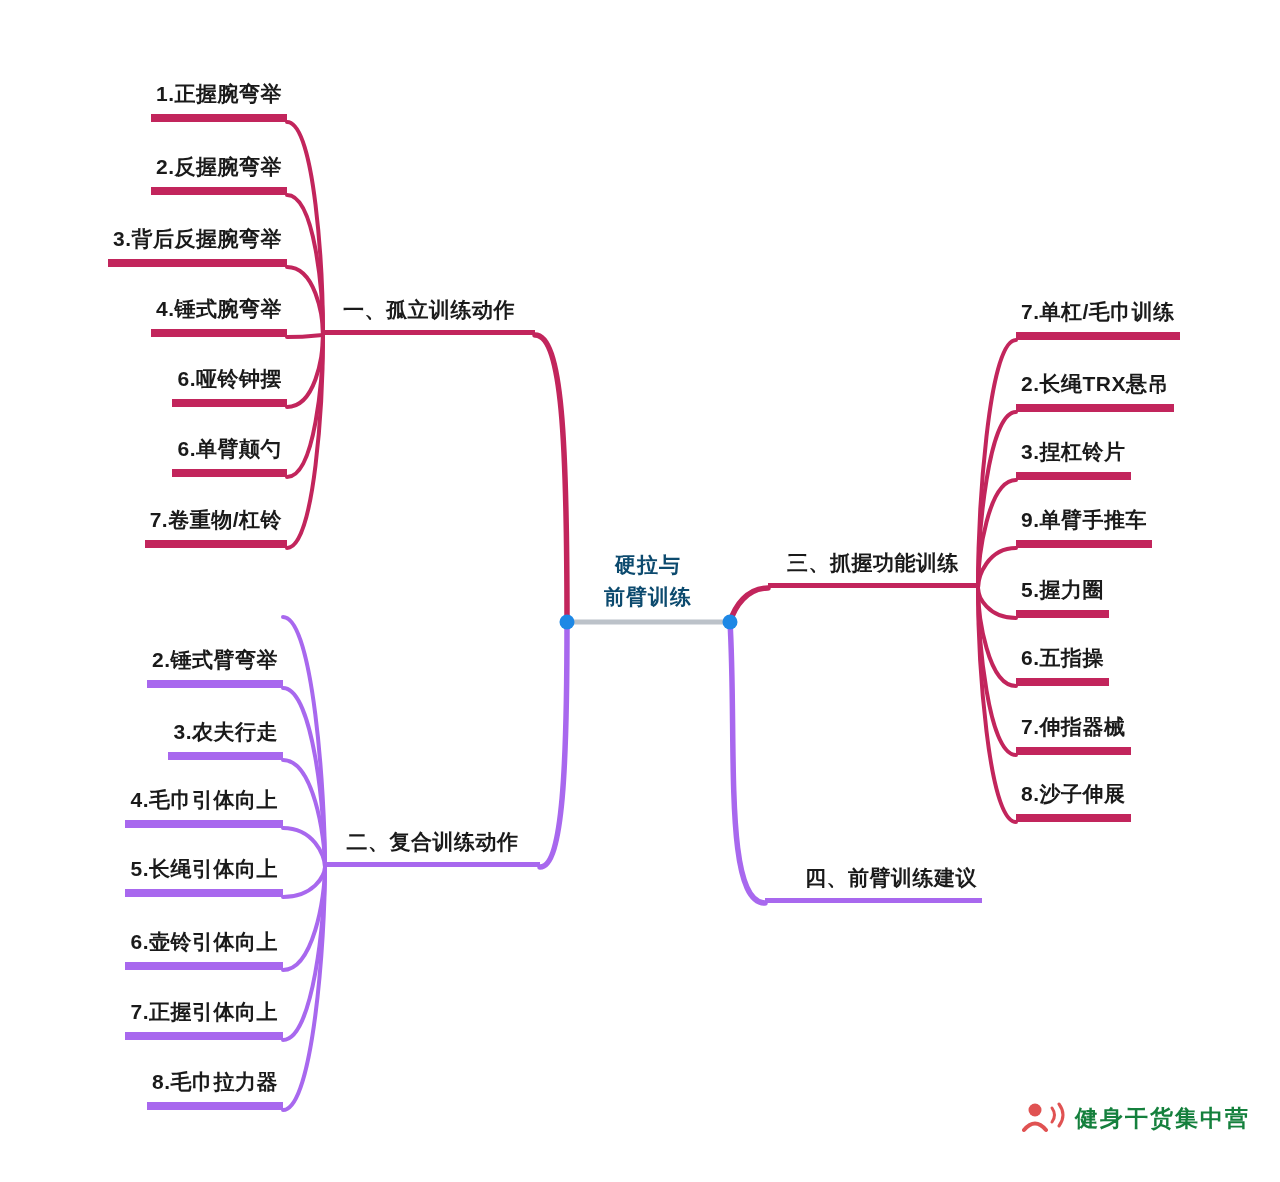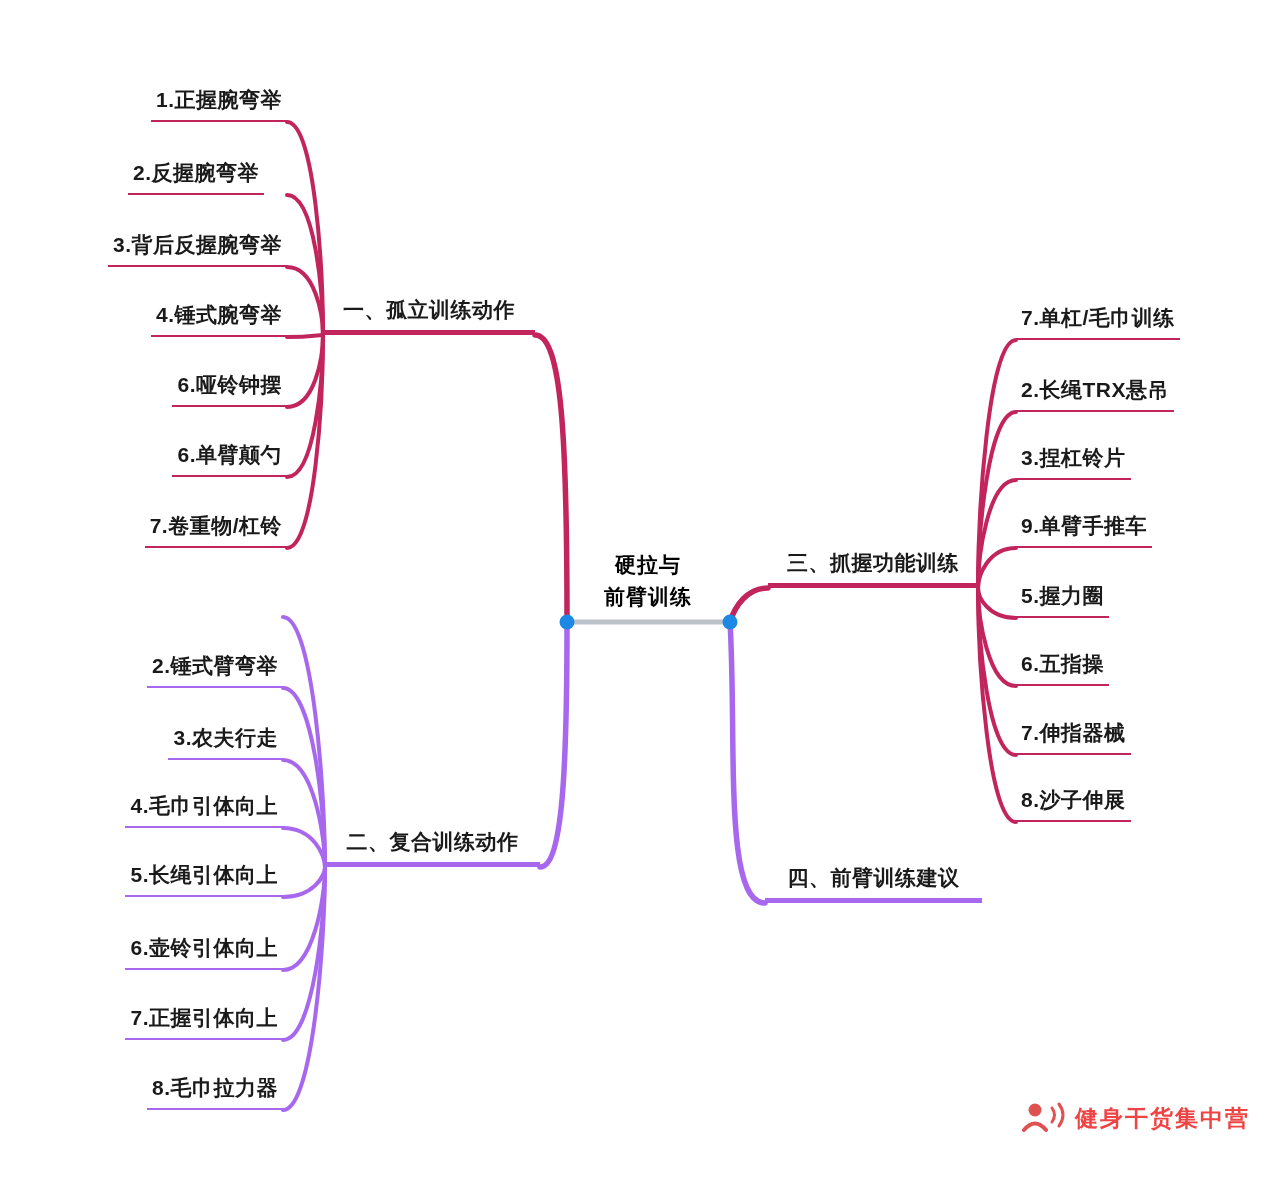--- a/index.html
+++ b/index.html
@@ -16,39 +16,39 @@
     left: 0; top: 0;
   }
   .node {
     position: absolute;
     white-space: nowrap;
     font-weight: 700;
     font-size: 21px;
     color: #1a1a1a;
     letter-spacing: 0.5px;
     padding: 0 5px 9px 5px;
-    border-bottom: 2px solid #1d4ed8;
+    border-bottom: 8px solid #1d4ed8;
     line-height: 1.1;
   }
   .branch-label {
     font-size: 21px;
     text-align: center;
     border-bottom-width: 5px;
     box-sizing: border-box;
   }
   .center-title {
     position: absolute;
     left: 560px;
     bottom: 568px;
     width: 176px;
     text-align: center;
     font-weight: 700;
     font-size: 21px;
     line-height: 1.55;
-    color: #000000;
+    color: #0c4a6e;
     letter-spacing: 1px;
   }
   .center-title span { display: block; }
   .watermark {
     position: absolute;
     right: 30px;
     bottom: 44px;
     display: flex;
     align-items: center;
     gap: 7px;
@@ -105,21 +105,21 @@
     <circle cx="730" cy="622" r="7.5" fill="#1E88E5"></circle>
   </svg>
 
   <div class="center-title">
     <span>硬拉与</span>
     <span>前臂训练</span>
   </div>
 
   <div class="node branch-label" style="left: 323px; bottom: 847px; width: 212px; border-bottom-color: rgb(194, 37, 92);">一、孤立训练动作</div>
   <div class="node" style="right: 993px; bottom: 1060px; border-bottom-color: rgb(194, 37, 92);">1.正握腕弯举</div>
-  <div class="node" style="right: 1016px; bottom: 987px; border-bottom-color: rgb(194, 37, 92); text-align: center;">2.反握腕弯举</div>
+  <div class="node" style="right: 993px; bottom: 987px; border-bottom-color: rgb(194, 37, 92); text-align: center;">2.反握腕弯举</div>
   <div class="node" style="right: 993px; bottom: 915px; border-bottom-color: rgb(194, 37, 92);">3.背后反握腕弯举</div>
   <div class="node" style="right: 993px; bottom: 845px; border-bottom-color: rgb(194, 37, 92);">4.锤式腕弯举</div>
   <div class="node" style="right: 993px; bottom: 775px; border-bottom-color: rgb(194, 37, 92);">6.哑铃钟摆</div>
   <div class="node" style="right: 993px; bottom: 705px; border-bottom-color: rgb(194, 37, 92);">6.单臂颠勺</div>
   <div class="node" style="right: 993px; bottom: 634px; border-bottom-color: rgb(194, 37, 92);">7.卷重物/杠铃</div>
 
   <div class="node branch-label" style="left: 325px; bottom: 315px; width: 215px; border-bottom-color: rgb(168, 104, 238);">二、复合训练动作</div>
   <div class="node" style="right: 997px; bottom: 494px; border-bottom-color: rgb(168, 104, 238);">2.锤式臂弯举</div>
   <div class="node" style="right: 997px; bottom: 422px; border-bottom-color: rgb(168, 104, 238);">3.农夫行走</div>
   <div class="node" style="right: 997px; bottom: 354px; border-bottom-color: rgb(168, 104, 238);">4.毛巾引体向上</div>
@@ -131,25 +131,25 @@
   <div class="node branch-label" style="left: 768px; bottom: 594px; width: 210px; border-bottom-color: rgb(194, 37, 92);">三、抓握功能训练</div>
   <div class="node" style="left: 1016px; bottom: 842px; border-bottom-color: rgb(194, 37, 92);">7.单杠/毛巾训练</div>
   <div class="node" style="left: 1016px; bottom: 770px; border-bottom-color: rgb(194, 37, 92);">2.长绳TRX悬吊</div>
   <div class="node" style="left: 1016px; bottom: 702px; border-bottom-color: rgb(194, 37, 92);">3.捏杠铃片</div>
   <div class="node" style="left: 1016px; bottom: 634px; border-bottom-color: rgb(194, 37, 92);">9.单臂手推车</div>
   <div class="node" style="left: 1016px; bottom: 564px; border-bottom-color: rgb(194, 37, 92);">5.握力圈</div>
   <div class="node" style="left: 1016px; bottom: 496px; border-bottom-color: rgb(194, 37, 92);">6.五指操</div>
   <div class="node" style="left: 1016px; bottom: 427px; border-bottom-color: rgb(194, 37, 92);">7.伸指器械</div>
   <div class="node" style="left: 1016px; bottom: 360px; border-bottom-color: rgb(194, 37, 92);">8.沙子伸展</div>
 
-  <div class="node branch-label" style="left: 765px; bottom: 279px; width: 217px; border-bottom-color: rgb(168, 104, 238);">四、前臂训练建议</div>
+  <div class="node branch-label" style="left: 765px; bottom: 279px; width: 217px; border-bottom-color: rgb(168, 104, 238); text-align: right;">四、前臂训练建议</div>
 
   <div class="watermark">
     <svg width="46" height="40" viewBox="0 0 46 40">
       <circle cx="13" cy="12" r="6.5" fill="#E05252"></circle>
       <path d="M2 32 Q13 19 24 32" fill="none" stroke-width="4" stroke-linecap="round" stroke="#E05252"></path>
       <path d="M30 10 q5 7 0 14" fill="none" stroke-width="3" stroke-linecap="round" stroke="#E05252"></path>
       <path d="M37 6 q8 11 0 22" fill="none" stroke-width="3" stroke-linecap="round" stroke="#E05252"></path>
     </svg>
-    <span class="watermark-text" style="color: #ef4444;">健身干货集中营</span>
+    <span class="watermark-text" style="color: #15803d;">健身干货集中营</span>
   </div>
 
 </div>
 
 </body></html>

